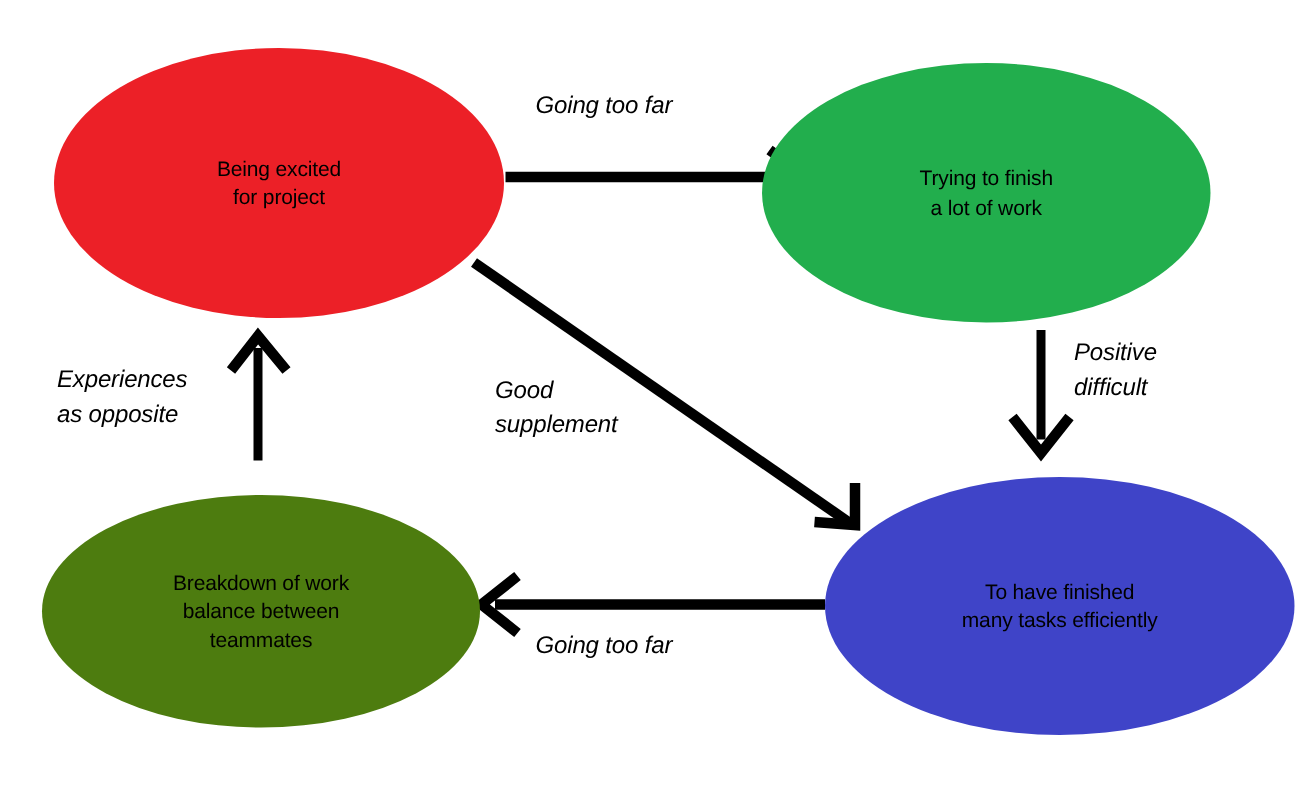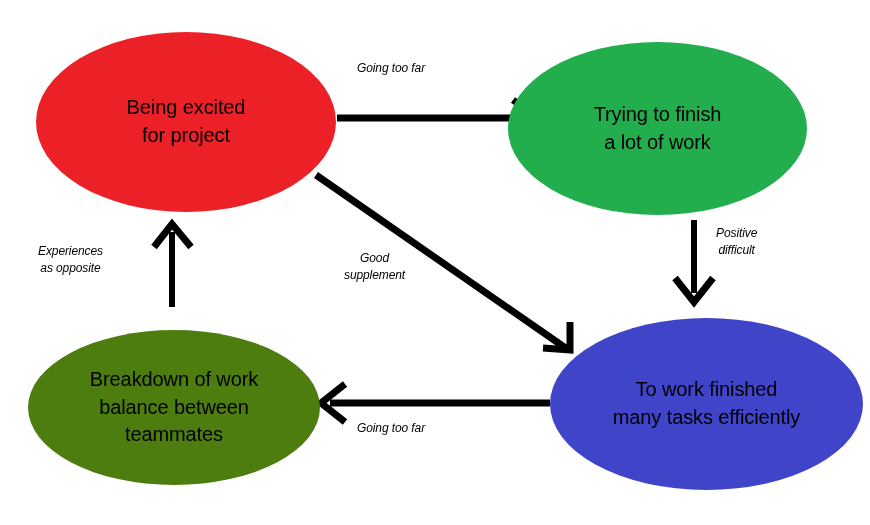--- a/index.html
+++ b/index.html
@@ -31,48 +31,47 @@
     display: flex;
     align-items: center;
     justify-content: center;
     border-radius: 50%;
     box-sizing: border-box;
   }
   .node-label {
     text-align: center;
     color: #000000;
     font-family: "Liberation Sans", sans-serif;
-    font-size: 20px;
+    font-size: 14px;
     line-height: 1.38;
     white-space: pre-line;
     padding: 0 14px;
     letter-spacing: -0.1px;
   }
   .edge-label {
     position: absolute;
     color: #000000;
     font-family: "Liberation Sans", sans-serif;
     font-style: italic;
-    font-size: 12px;
+    font-size: 16px;
     line-height: 1.42;
     white-space: pre-line;
     letter-spacing: -0.1px;
-    text-align: center;
   }
 
   
   #node-excited   { left: 36px;  top: 32px;  width: 300px; height: 180px; }
   #node-trying    { left: 508px; top: 42px;  width: 299px; height: 173px; }
   #node-finished  { left: 550px; top: 318px; width: 313px; height: 172px; }
   #node-breakdown { left: 28px;  top: 330px; width: 292px; height: 155px; }
 
   
   #label-going-too-far-top  { left: 357px; top: 60px;  }
   #label-positive-opposite  { left: 716px; top: 225px; }
-  #label-good-supplement    { left: 344px; top: 250px; }
+  #label-good-supplement    { left: 330px; top: 250px; }
   #label-experiences        { left: 38px;  top: 243px; }
   #label-going-too-far-bot  { left: 357px; top: 420px; }
 </style>
 </head>
 <body>
 
 <div id="canvas">
 
   <svg id="edges" viewBox="0 0 870 525" width="870" height="525" xmlns="http://www.w3.org/2000/svg">
 
@@ -106,21 +105,21 @@
     <div class="node-label">Being excited
 for project</div>
   </div>
 
   <div class="node" id="node-trying" style="background:#22ae4d;">
     <div class="node-label">Trying to finish
 a lot of work</div>
   </div>
 
   <div class="node" id="node-finished" style="background:#3f44c8;">
-    <div class="node-label">To work finished
+    <div class="node-label">To have finished
 many tasks efficiently</div>
   </div>
 
   <div class="node" id="node-breakdown" style="background:#4d7c0f;">
     <div class="node-label">Breakdown of work
 balance between
 teammates</div>
   </div>
 
   <div class="edge-label" id="label-going-too-far-top">Going too far</div>

